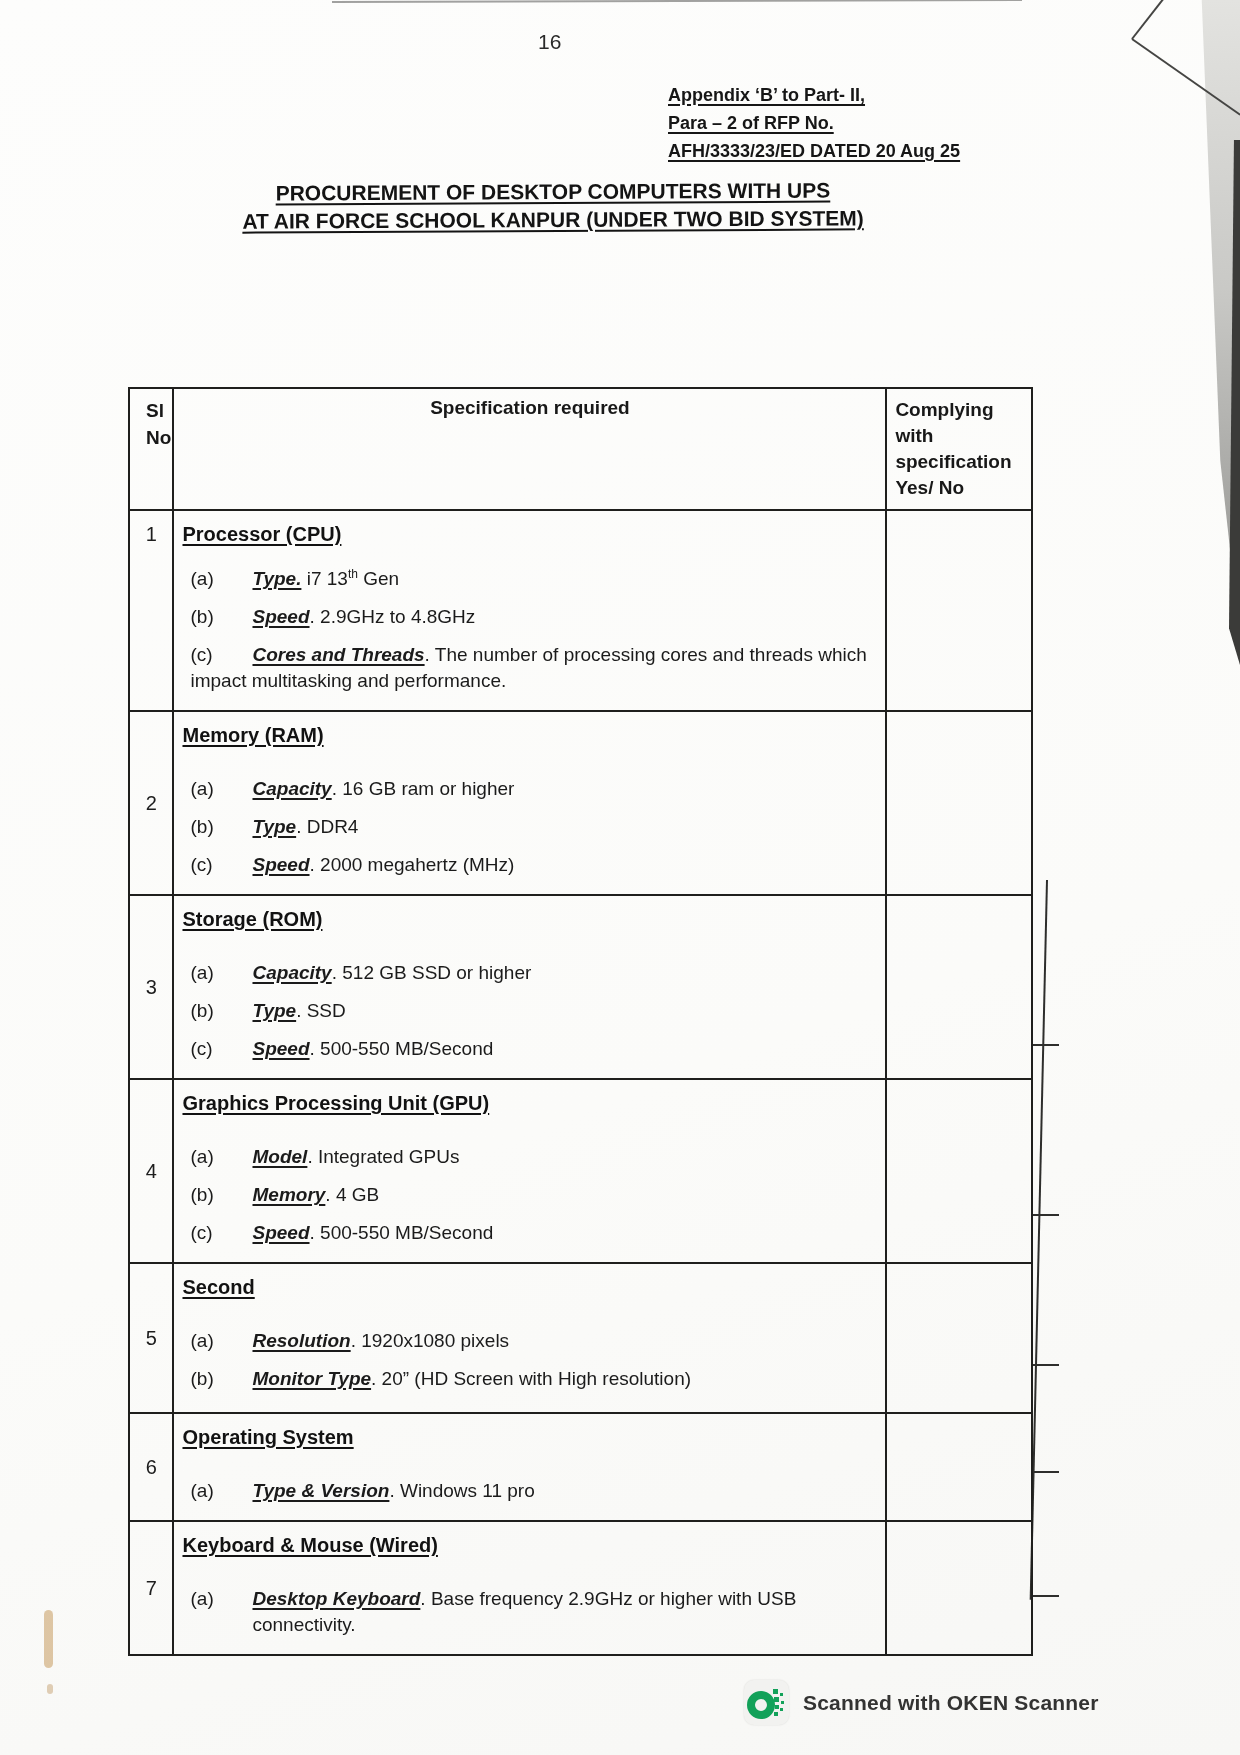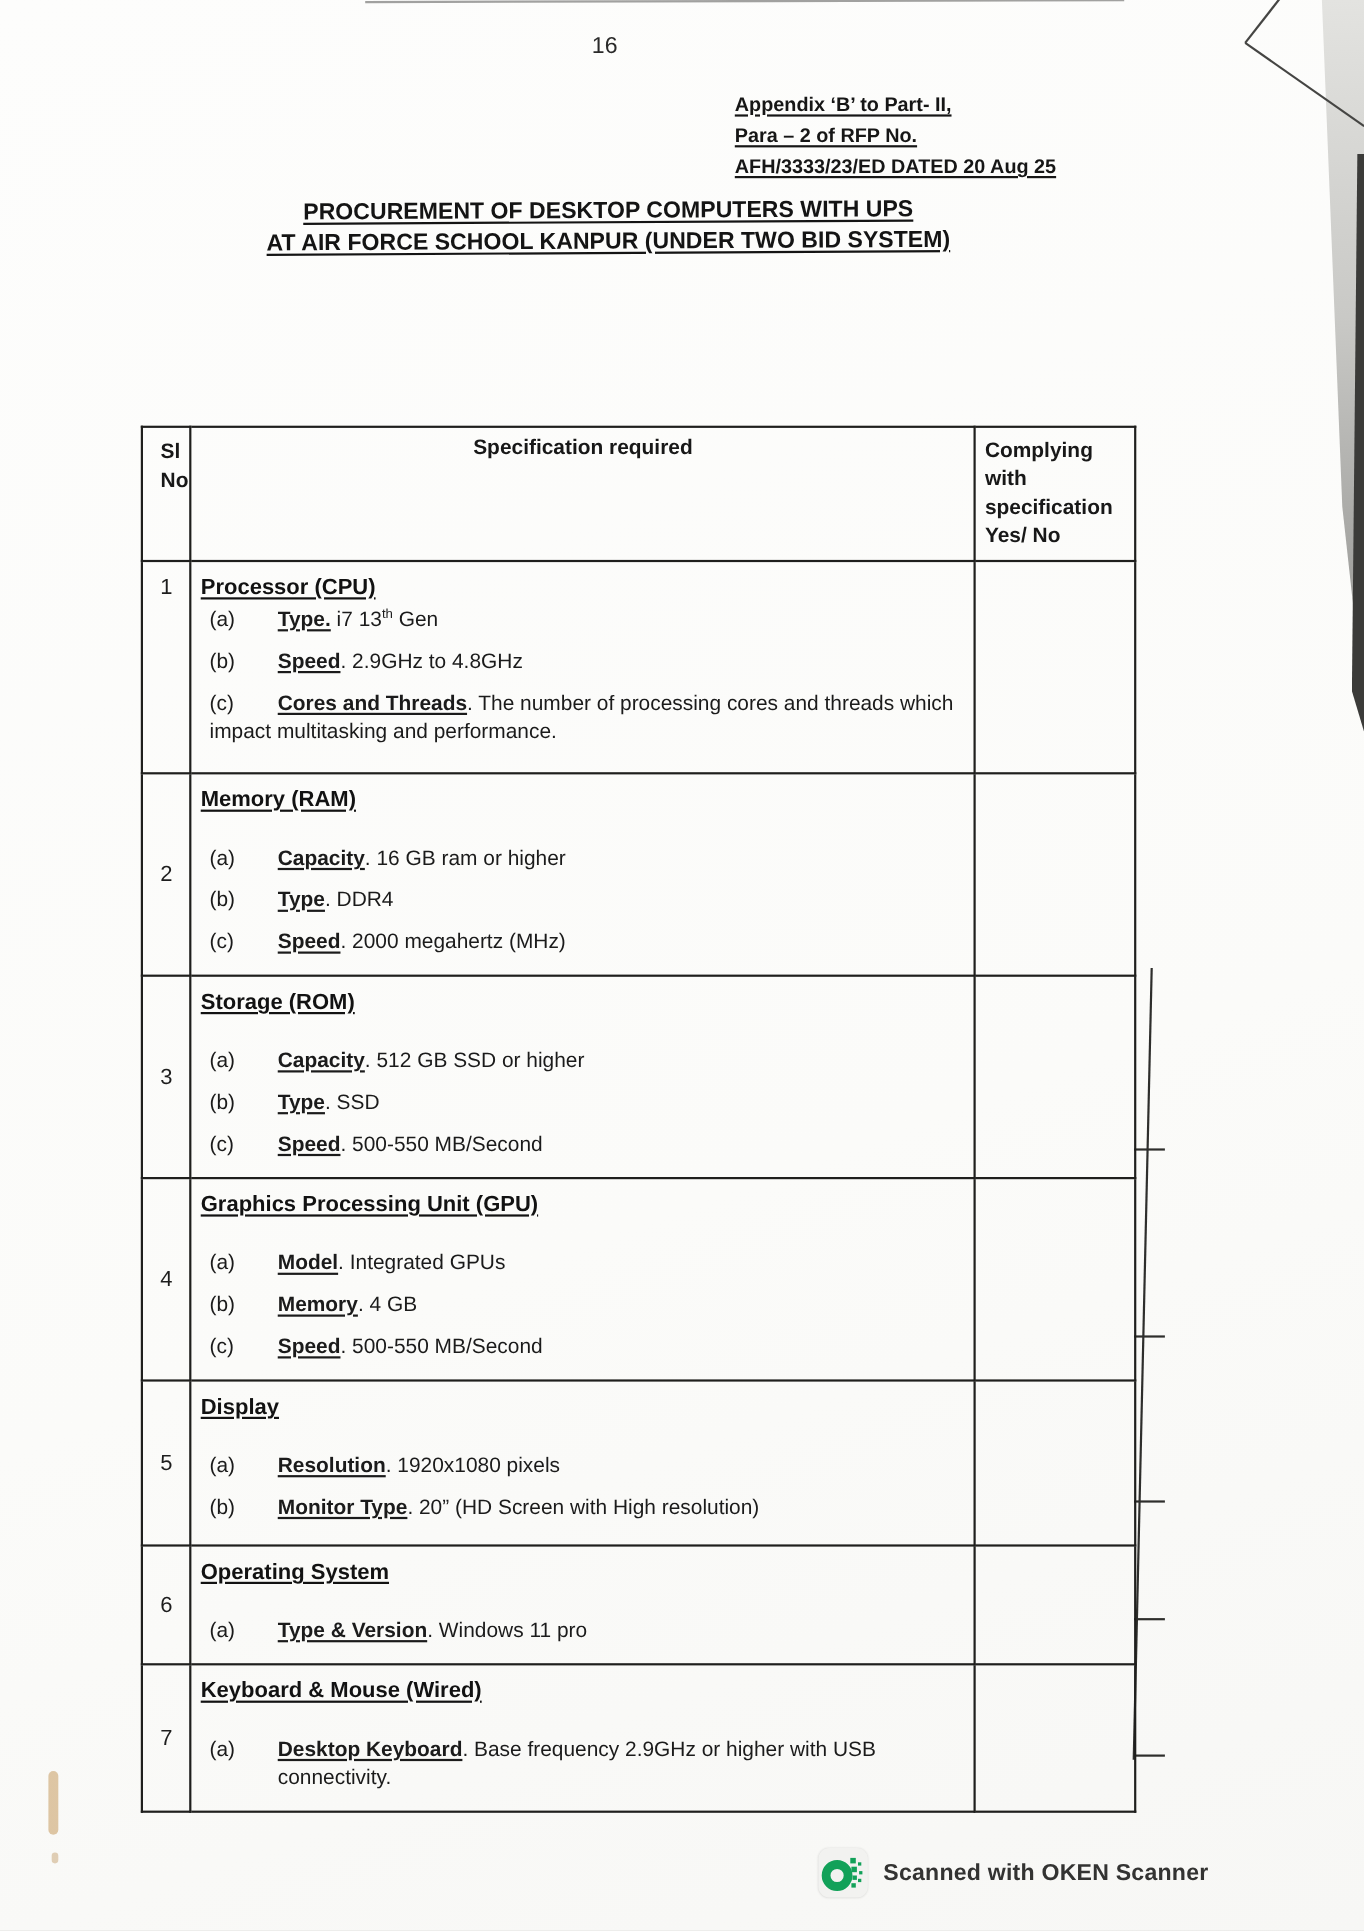--- a/index.html
+++ b/index.html
@@ -43,25 +43,25 @@
   tbody tr:nth-child(7){ height:125px; }
 
   tbody td.sl { text-align:center; font-size:20px; vertical-align:middle; color:#1d1d1d; }
   tbody tr:first-child td.sl { vertical-align:top; padding-top:12px; }
   tbody td.spec { vertical-align:top; padding:8px 10px 4px 8px; }
   tbody td.comply { background:transparent; }
 
   .cat { font-size:20px; font-weight:bold; line-height:26px; margin:2px 0 28px 0; color:#121212;
          text-decoration:underline; text-decoration-thickness:2px; text-underline-offset:3px; display:inline-block; }
   td.spec .cat { display:block; }
-  tbody tr:first-child .cat { margin-bottom:4px; }
+  tbody tr:first-child .cat { margin-bottom:19px; }
 
   .item { font-size:19px; line-height:26px; margin:0 0 12px 0; padding-left:8px; color:#1b1b1b; }
   .item .prefix { display:inline-block; width:62px; text-indent:0; }
-  .item .label { font-weight:bold; text-decoration:underline; text-decoration-thickness:2px; text-underline-offset:3px; }
+  .item .label { font-weight:bold; text-decoration:underline; text-decoration-thickness:2px; text-underline-offset:3px;font-style:italic; }
   tbody tr:nth-child(7) .item { padding-left:70px; text-indent:-62px; }
   sup { font-size:12px; line-height:0; }
 
   
   .top-edge-line { position:absolute; left:332px; top:0; width:690px; height:2px; background:rgba(70,70,68,.5); transform:rotate(-0.15deg); }
   .curl-wedge { position:absolute; right:0; top:0; width:58px; height:640px;
     background:linear-gradient(180deg,#e3e3e0 0%, #c9c9c6 45%, #8f8f8c 100%);
     clip-path:polygon(34% 0, 100% 0, 100% 100%, 66% 72%); }
   .curl-edge-dark { position:absolute; right:0; top:140px; width:11px; height:525px; background:#3b3b39;
     clip-path:polygon(45% 0, 100% 0, 100% 100%, 0 93%); }
@@ -155,21 +155,21 @@
             <div class="cat">Graphics Processing Unit (GPU)</div>
             <p class="item"><span class="prefix">(a)</span><span class="label">Model</span><span class="txt">. Integrated GPUs</span></p>
             <p class="item"><span class="prefix">(b)</span><span class="label">Memory</span><span class="txt">. 4 GB</span></p>
             <p class="item"><span class="prefix">(c)</span><span class="label">Speed</span><span class="txt">. 500-550 MB/Second</span></p>
           </td>
           <td class="comply"></td>
         </tr>
         <tr>
           <td class="sl">5</td>
           <td class="spec">
-            <div class="cat">Display</div>
+            <div class="cat">Second</div>
             <p class="item"><span class="prefix">(a)</span><span class="label">Resolution</span><span class="txt">. 1920x1080 pixels</span></p>
             <p class="item"><span class="prefix">(b)</span><span class="label">Monitor Type</span><span class="txt">. 20” (HD Screen with High resolution)</span></p>
           </td>
           <td class="comply"></td>
         </tr>
         <tr>
           <td class="sl">6</td>
           <td class="spec">
             <div class="cat">Operating System</div>
             <p class="item"><span class="prefix">(a)</span><span class="label">Type &amp; Version</span><span class="txt">. Windows 11 pro</span></p>

